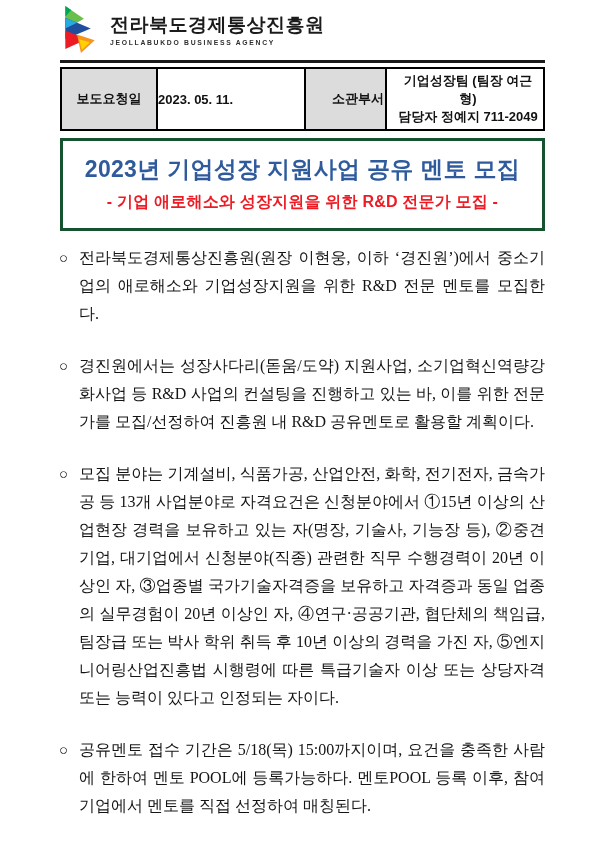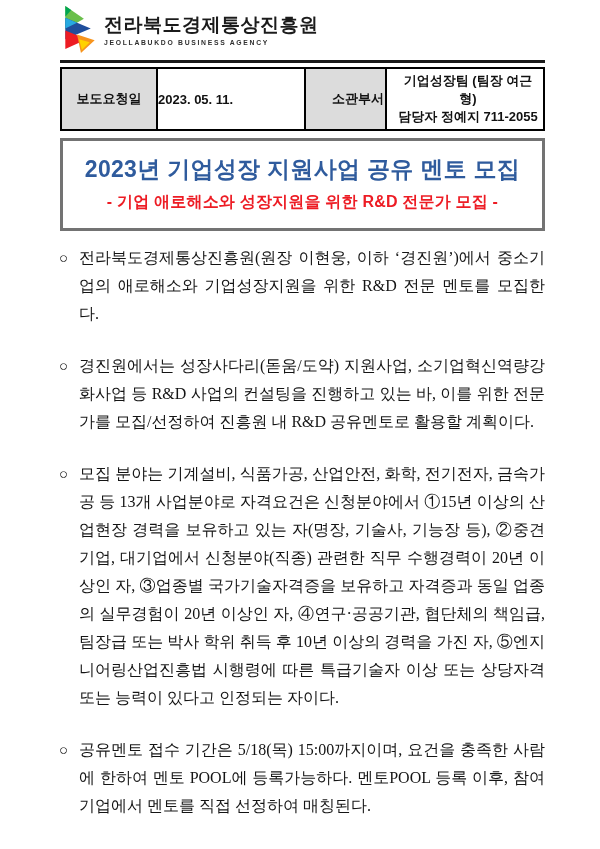--- a/index.html
+++ b/index.html
@@ -9,37 +9,37 @@
     width: 600px; height: 849px;
     margin: 0 auto;
     background: #ffffff;
     padding: 6px 55px 0 60px;
     overflow: hidden;
     font-family: "Liberation Sans", sans-serif;
     color: #111;
   }
   
   .masthead { display: flex; justify-content: space-between; align-items: flex-start; height: 52px; }
-  .brand { display: flex; align-items: flex-start; gap: 7px; }
+  .brand { display: flex; align-items: flex-start; gap: 13px; }
   .brand-logo { width: 37px; height: 47px; flex: 0 0 auto; }
   .brand-text { margin-top: 9px; }
   .org-ko { font-size: 19px; font-weight: 800; letter-spacing: 0.5px; color: #1b1b1b; line-height: 1.1; }
   .org-en { font-size: 6.8px; font-weight: 700; letter-spacing: 1.7px; color: #2f2f2f; margin-top: 3px; }
   .doc-type { font-size: 37px; font-weight: 900; letter-spacing: 1px; line-height: 1; margin-top: 7px; color: #0c0c0c; }
   .head-rule { border: none; border-top: 3px solid #1a1a1a; margin-top: 2px; }
   
   .info-table { width: 100%; border-collapse: collapse; margin-top: 4px; }
   .info-table td { border: 2px solid #000; font-weight: 700; }
   .addr-cell { height: 29px; text-align: center; font-size: 12.5px; letter-spacing: 0.2px; }
   .label-cell { width: 96px; background: #dcdcdc; text-align: center; font-size: 13px; height: 43px; }
   .label-cell.dept-label { width: 81px; }
   .value-cell { width: 148px; font-size: 13px; }
   .dept-cell { text-align: center; padding: 3px 4px 3px 10px; font-size: 13px; line-height: 18px; }
   
-  .title-box { margin-top: 7px; border: 3px solid #737373; background: #fff; text-align: center; padding: 13px 4px 15px; }
+  .title-box { margin-top: 7px; border: 3px solid #14532d; background: #fff; text-align: center; padding: 13px 4px 15px; }
   .main-title { font-size: 23px; font-weight: 800; letter-spacing: 0.3px; }
   .sub-title { font-size: 16px; font-weight: 700; margin-top: 7px; letter-spacing: 0.2px; }
   
   .doc-body {
     margin-top: 13px;
     font-family: "Liberation Serif", serif;
     font-size: 16px; line-height: 28px;
     text-align: justify; word-break: break-all;
     color: #141414;
   }
@@ -71,21 +71,21 @@
   <hr class="head-rule">
 
   <table class="info-table">
     <tbody>
       <tr>
         <td class="label-cell" style="background: rgb(220, 220, 220);">보도요청일</td>
         <td class="value-cell">2023. 05. 11.</td>
         <td class="label-cell dept-label" style="background: rgb(220, 220, 220); padding-left: 25px;">소관부서</td>
         <td class="dept-cell">
           <div>기업성장팀 (팀장 여근형)</div>
-          <div>담당자 정예지  711-2055</div>
+          <div>담당자 정예지  711-2049</div>
         </td>
       </tr>
     </tbody>
   </table>
 
   <div class="title-box">
     <div class="main-title" style="color: rgb(47, 91, 157);">2023년 기업성장 지원사업 공유 멘토 모집</div>
     <div class="sub-title" style="color: rgb(237, 28, 36);">- 기업 애로해소와 성장지원을 위한 R&amp;D 전문가 모집 -</div>
   </div>
 

